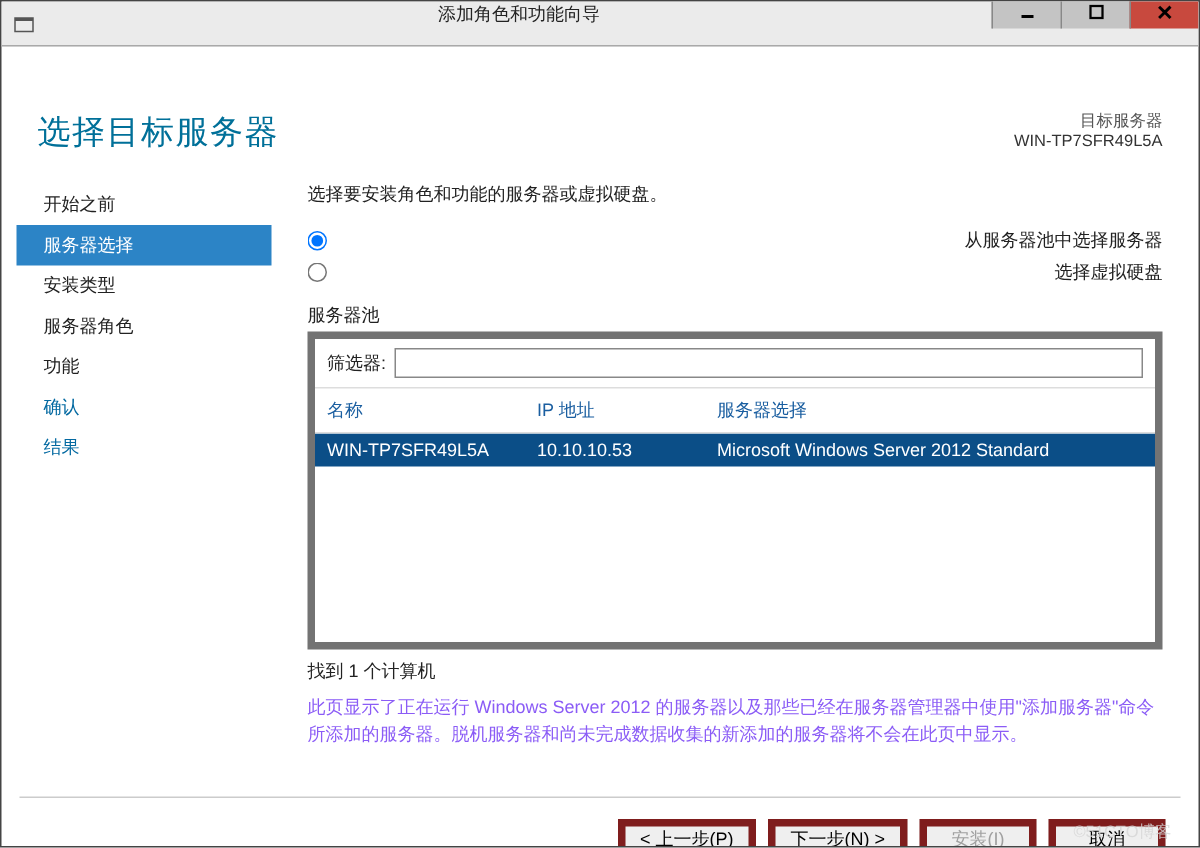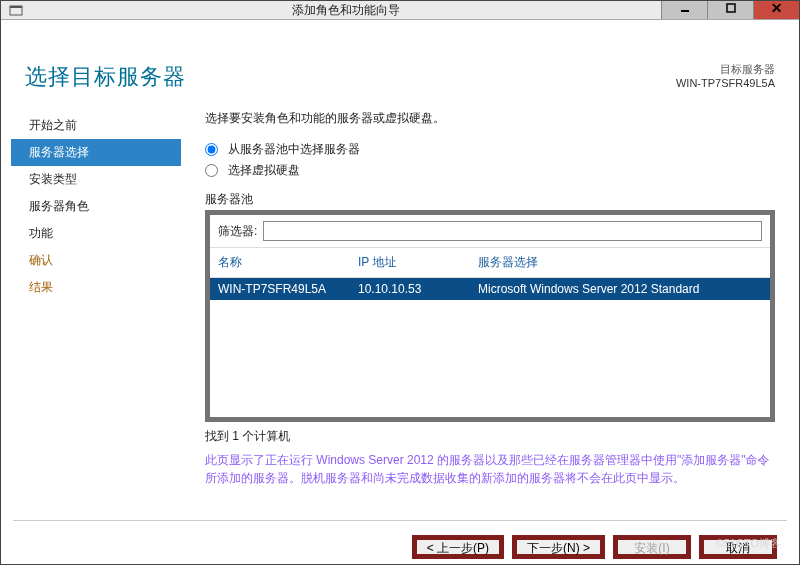--- a/index.html
+++ b/index.html
@@ -1,43 +1,43 @@
 <!DOCTYPE html>
 <html><head>
 <meta charset="utf-8">
 <style>
 * { box-sizing: border-box; margin: 0; padding: 0; font-family: "Microsoft YaHei", "Segoe UI", sans-serif; }
 body { background: #fff; width: 800px; height: 565px; overflow: hidden; border: 1px solid #444; position: relative; }
 
-.titlebar { height: 19px; background: #ebebeb; display: flex; align-items: center; border-bottom: 1px solid #a9a9a9; }
+.titlebar { height: 30px; background: #ebebeb; display: flex; border-bottom: 1px solid #a9a9a9; }
 .titlebar-icon { width: 30px; display: flex; justify-content: center; align-items: center; color: #555; font-size: 14px; }
 .titlebar-title { flex: 1; text-align: center; font-size: 12px; color: #222; }
 .win-controls { display: flex; }
 .win-btn { width: 46px; height: 22px; display: flex; align-items: center; justify-content: center; border-left: 1px solid #888; background: #c4c4c4; margin-top:-4px;}
 .win-btn.minimize svg, .win-btn.maximize svg { width: 12px; height: 12px; }
 .win-btn.close { background: #c8493e; color: #000; font-size: 14px; font-weight: bold; }
 
 .body-area { position: relative; padding: 0; height: calc(100% - 30px); margin-top: 20px; }
 
 .header-row { display: flex; justify-content: space-between; padding: 22px 24px 8px 24px; }
 .page-heading { font-size: 22px; color: #007099; font-weight: 400; letter-spacing: 1px; }
 .target-box { text-align: right; font-size: 11px; color: #555; }
 .target-box .label { color: #555; }
 .target-box .value { color: #333; }
 
 .main-flex { display: flex; padding: 10px 10px 0 10px; height: 388px; }
 
 .sidebar { width: 170px; padding: 2px 0; font-size: 12px; }
 .side-item { padding: 5px 18px; color: #222; cursor: default; }
 .side-item.active { background: #2c84c6; color: #fff; }
-.side-item.disabled { color: #a16207; }
+.side-item.disabled { color: #0369a1; }
 
 .content { flex: 1; padding: 0 14px 0 24px; font-size: 12px; color: #222; }
 .instruct { margin-bottom: 14px; }
-.radio-row { display: flex; align-items: center; gap: 6px; margin-bottom: 4px; font-size: 12px; }
+.radio-row { display: flex; align-items: center; gap: 6px; margin-bottom: 4px; font-size: 12px; justify-content: space-between; }
 .radio-row input { margin-right: 4px; }
 
 .pool-label { margin-top: 12px; margin-bottom: 2px; }
 .pool-box { border: 5px solid #737373; background: #fff; }
 .filter-row { display: flex; align-items: center; padding: 6px 8px; gap: 6px; border-bottom: 0; }
 .filter-row label { font-size: 12px; }
 .filter-row input { flex: 1; border: 1px solid #888; height: 20px; padding: 0 4px; font-size: 12px; }
 
 .tbl-head { display: flex; border-top: 1px solid #ddd; padding: 6px 8px; font-size: 12px; color: #1a5ea0; }
 .col-name { width: 140px; }

